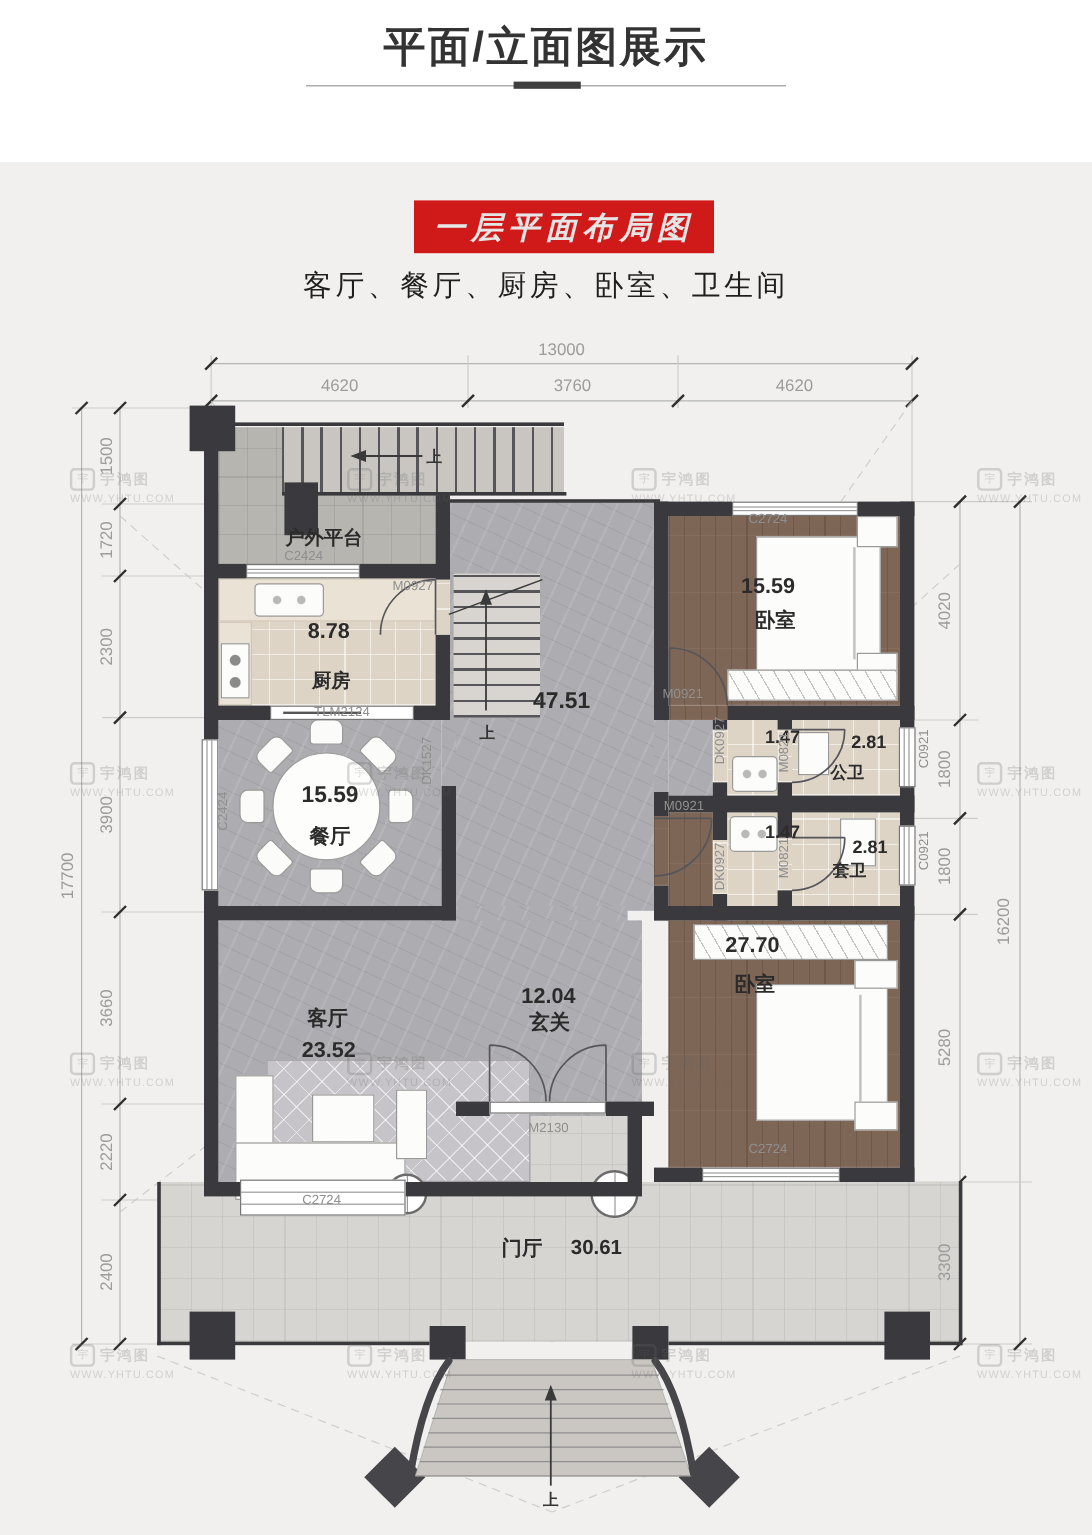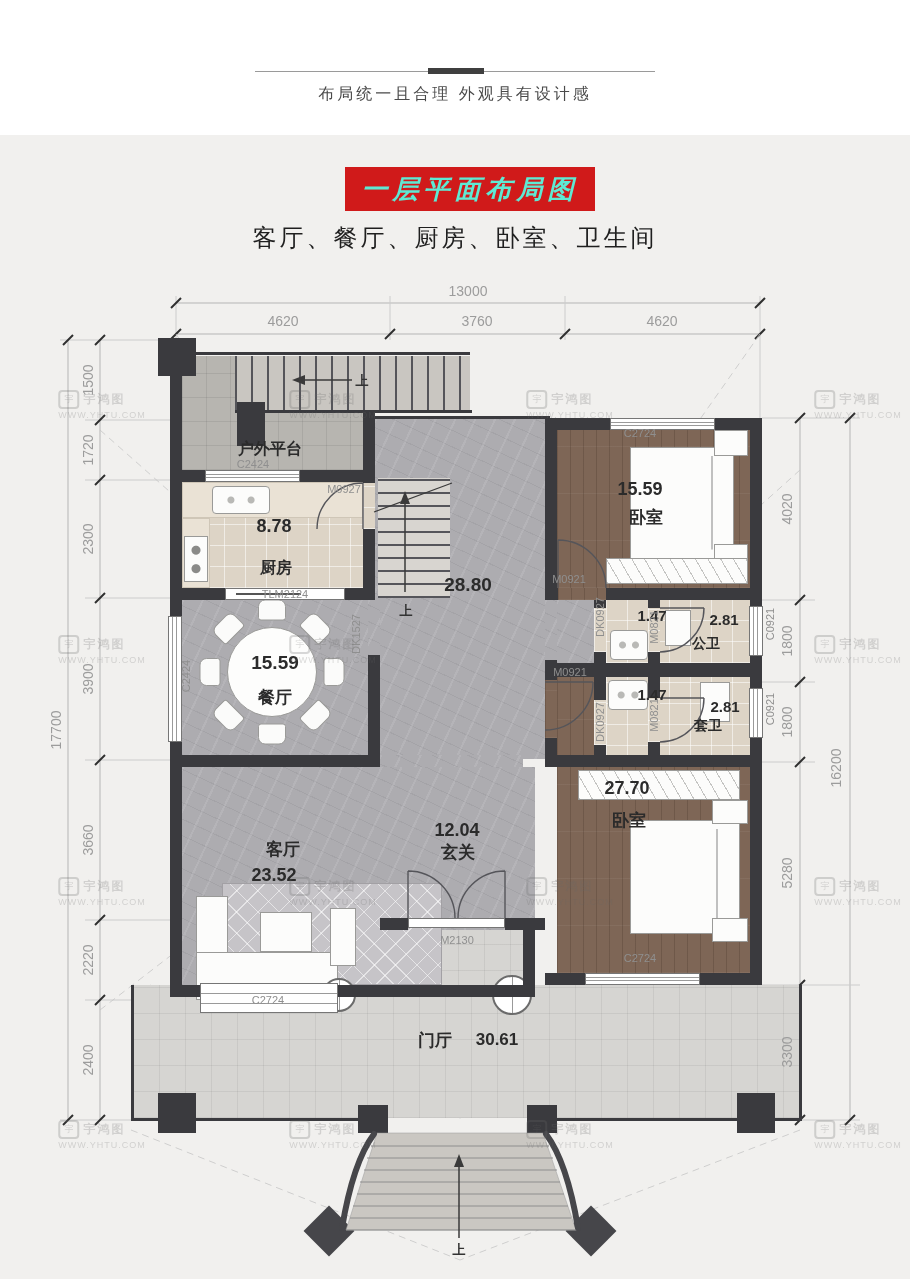--- a/index.html
+++ b/index.html
@@ -9,21 +9,21 @@
   
   .bg-main{left:0;top:135px;width:910px;height:1144px;background:#f1f0ee;z-index:0;}
   .hdr-title{left:0;top:16px;width:910px;text-align:center;font-size:35px;font-weight:700;
              color:#333;letter-spacing:2px;z-index:8;}
   .hdr-line{left:255px;top:71px;width:400px;height:1px;background:#9a9a9a;z-index:8;}
   .hdr-line-thick{left:428px;top:68px;width:56px;height:6px;background:#3f3f3f;z-index:8;}
   .hdr-sub{left:0;top:84px;width:910px;text-align:center;font-size:16px;color:#4a4a4a;
            letter-spacing:3px;z-index:8;}
   .badge{left:345px;top:167px;width:250px;height:44px;background:#d01a1a;z-index:8;
          display:flex;align-items:center;justify-content:center;}
-  .badge span{color:#5eead4;font-size:26px;font-weight:700;letter-spacing:5px;
+  .badge span{color:#e5e5e5;font-size:26px;font-weight:700;letter-spacing:5px;
               font-family:"Liberation Serif","DejaVu Serif",serif;font-style:italic;}
   .rooms-line{left:0;top:222px;width:910px;text-align:center;font-size:24px;color:#1f1f1f;
               letter-spacing:3px;z-index:8;}
   
   svg{position:absolute;left:0;top:0;pointer-events:none;}
   #svg-under{z-index:1;}
   #svg-top{z-index:6;}
   
   .floor{z-index:2;}
   .f-marble{background-color:#adacb0;background-image:
@@ -97,23 +97,23 @@
           font-size:9px;line-height:15px;text-align:center;}
   .wm .tx{font-size:12px;font-weight:700;letter-spacing:2px;}
   .wm .u{font-size:9px;letter-spacing:1px;margin-top:1px;margin-left:20px;}
 </style>
 </head>
 <body>
 
 <div id="stage">
 
   <div class="abs bg-main"></div>
+  <div class="abs hdr-title">平面/立面图展示</div>
   <div class="abs hdr-line"></div>
   <div class="abs hdr-line-thick"></div>
-  <div class="abs hdr-sub">布局统一且合理 外观具有设计感</div>
   <div class="abs badge">
     <span>一层平面布局图</span>
   </div>
   <div class="abs rooms-line">客厅、餐厅、厨房、卧室、卫生间</div>
 
   <svg id="svg-under" width="910" height="1279">
       <line x1="176" y1="303" x2="760" y2="303" stroke="#b5b5b5" stroke-width="1"></line>
       <line x1="176" y1="334" x2="760" y2="334" stroke="#b5b5b5" stroke-width="1"></line>
       <line x1="100" y1="340" x2="100" y2="1120" stroke="#b5b5b5" stroke-width="1"></line>
       <line x1="68" y1="340" x2="68" y2="1120" stroke="#b5b5b5" stroke-width="1"></line>
@@ -194,22 +194,22 @@
   <div class="vlab" style="left:787px;top:722px">1800</div>
   <div class="vlab" style="left:787px;top:873px">5280</div>
   <div class="vlab" style="left:787px;top:1052px">3300</div>
   <div class="vlab" style="left:836px;top:768px">16200</div>
 
   <div class="rlab fs16" style="left:270px;top:449px">户外平台</div>
   <div class="rlab fs18" style="left:274px;top:526px">8.78</div>
   <div class="rlab fs16" style="left:276px;top:568px">厨房</div>
   <div class="rlab fs19" style="left:275px;top:663px">15.59</div>
   <div class="rlab fs17" style="left:275px;top:697px">餐厅</div>
-  <div class="rlab fs19" style="left:468px;top:585px">28.80</div>
-  <div class="rlab fs17" style="left:283px;top:849px">客厅</div>
+  <div class="rlab fs19" style="left:468px;top:585px">47.51</div>
+  <div class="rlab fs17" style="left:273px;top:849px">客厅</div>
   <div class="rlab fs18" style="left:274px;top:875px">23.52</div>
   <div class="rlab fs18" style="left:457px;top:830px">12.04</div>
   <div class="rlab fs17" style="left:458px;top:852px">玄关</div>
   <div class="rlab fs17" style="left:435px;top:1040px">门厅</div>
   <div class="rlab fs17" style="left:497px;top:1040px">30.61</div>
   <div class="rlab fs18" style="left:640px;top:489px">15.59</div>
   <div class="rlab fs17" style="left:646px;top:517px">卧室</div>
   <div class="rlab fs15" style="left:628px;top:615px">1.47</div>
   <div class="rlab fs15" style="left:628px;top:694px">1.47</div>
   <div class="rlab fs15" style="left:700px;top:619px">2.81</div>

